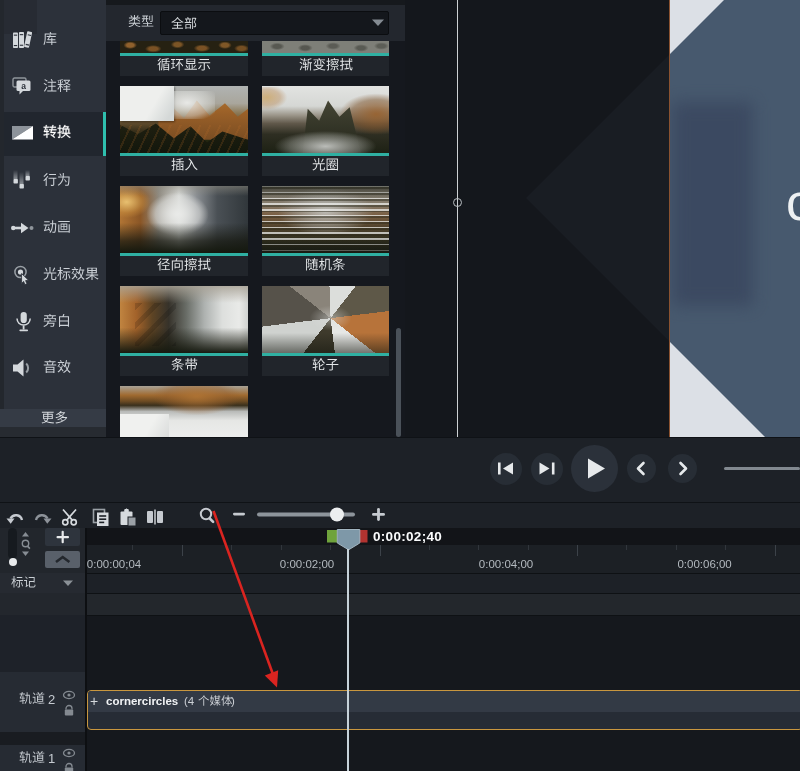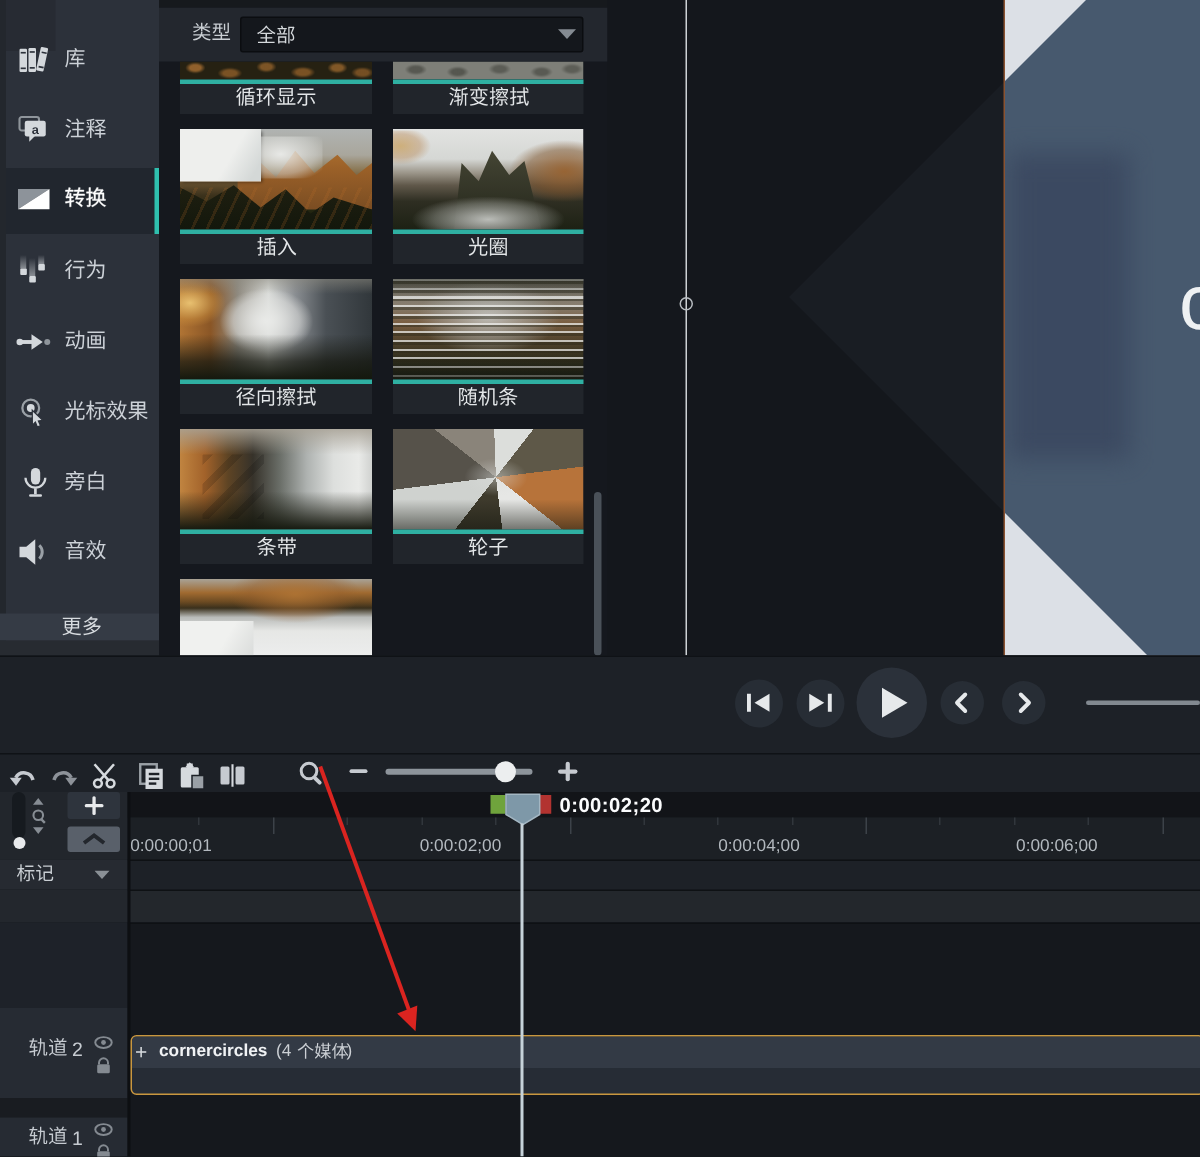--- a/index.html
+++ b/index.html
@@ -441,30 +441,30 @@
 <div style="position:absolute;left:132.3px;top:545px;width:1px;height:5px;background:#31363c"></div>
 <div style="position:absolute;left:231.10000000000002px;top:545px;width:1px;height:5px;background:#31363c"></div>
 <div style="position:absolute;left:280.5px;top:545px;width:1px;height:5px;background:#31363c"></div>
 <div style="position:absolute;left:329.9px;top:545px;width:1px;height:5px;background:#31363c"></div>
 <div style="position:absolute;left:428.69999999999993px;top:545px;width:1px;height:5px;background:#31363c"></div>
 <div style="position:absolute;left:478.0999999999999px;top:545px;width:1px;height:5px;background:#31363c"></div>
 <div style="position:absolute;left:527.4999999999999px;top:545px;width:1px;height:5px;background:#31363c"></div>
 <div style="position:absolute;left:626.2999999999998px;top:545px;width:1px;height:5px;background:#31363c"></div>
 <div style="position:absolute;left:675.6999999999998px;top:545px;width:1px;height:5px;background:#31363c"></div>
 <div style="position:absolute;left:725.0999999999998px;top:545px;width:1px;height:5px;background:#31363c"></div>
-<div style="position:absolute;left:86px;top:558px;width:56px;text-align:center;font-size:11.5px;color:#b3b9bf;white-space:nowrap">0:00:00;01</div>
+<div style="position:absolute;left:86px;top:558px;width:56px;text-align:center;font-size:11.5px;color:#b3b9bf;white-space:nowrap">0:00:00;04</div>
 <div style="position:absolute;left:279px;top:558px;width:56px;text-align:center;font-size:11.5px;color:#b3b9bf;white-space:nowrap">0:00:02;00</div>
 <div style="position:absolute;left:478px;top:558px;width:56px;text-align:center;font-size:11.5px;color:#b3b9bf;white-space:nowrap">0:00:04;00</div>
 <div style="position:absolute;left:676.6px;top:558px;width:56px;text-align:center;font-size:11.5px;color:#b3b9bf;white-space:nowrap">0:00:06;00</div>
 <svg class="ab" style="left:325px;top:528px;overflow:visible" width="50" height="24">
     <rect x="2" y="2" width="10" height="12.5" fill="#6fa33c"></rect>
     <rect x="34.5" y="2" width="8" height="12.5" fill="#b23330"></rect>
     <path d="M12.3 1.5 h22.5 v13.5 l-11.2 6.8 l-11.3 -6.8 z" fill="#7e98a8" stroke="#a3b6c2" stroke-width="1"></path>
   </svg>
-<div style="position:absolute;left:373px;top:529px;font-size:13.5px;font-weight:bold;color:#fbfcfd;letter-spacing:0.3px">0:00:02;20</div>
+<div style="position:absolute;left:373px;top:529px;font-size:13.5px;font-weight:bold;color:#fbfcfd;letter-spacing:0.3px">0:00:02;40</div>
 <div style="position:absolute;left:85px;top:573px;width:715px;height:20px;background:#1d2127"></div>
 <div style="position:absolute;left:85px;top:593px;width:715px;height:22px;background:#23272c"></div>
 <div style="position:absolute;left:85px;top:615px;width:715px;height:156px;background:#15181d"></div>
 <div style="position:absolute;left:85px;top:573px;width:715px;height:1px;background:#0e1114"></div>
 <div style="position:absolute;left:85px;top:593px;width:715px;height:1px;background:#0e1114"></div>
 <div style="position:absolute;left:85px;top:615px;width:715px;height:1px;background:#0e1114"></div>
 <div style="position:absolute;left:0px;top:573px;width:85px;height:20px;background:#262a31"></div>
 <svg style="position:absolute;left:11px;top:577px;overflow:visible" width="25" height="12.5">
     <g fill="#c9ced3">
       <use href="#h29" transform="translate(0.0,9.6) scale(0.0125)"></use>

